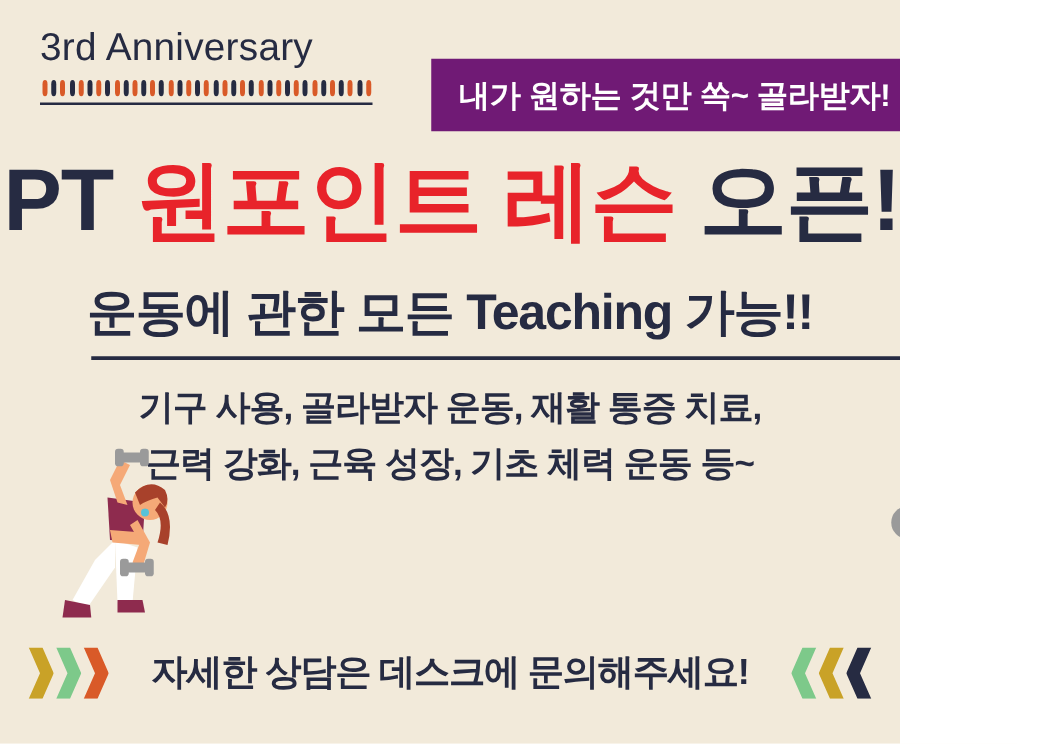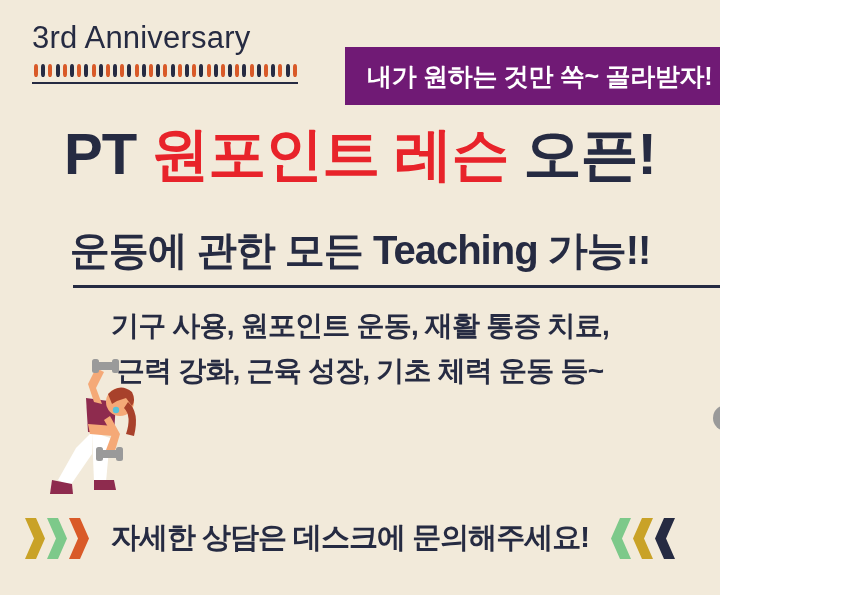--- a/index.html
+++ b/index.html
@@ -71,22 +71,22 @@
     padding-left: 22px;
     white-space: nowrap;
   }
 
   
   #headline-main {
     position: absolute;
     left: 0;
     right: 0;
     top: 122px;
-    text-align: center;
-    font-size: 58px;
+    text-align: right;
+    font-size: 70px;
     font-weight: 700;
     color: #262B42;
     letter-spacing: -1px;
     line-height: 1.1;
     white-space: nowrap;
   }
   #headline-main .accent { color: #E8232A; }
 
   
   #headline-sub {
@@ -145,22 +145,22 @@
 
   
   #footer-cta {
     position: absolute;
     left: 0;
     right: 0;
     top: 512px;
     height: 52px;
     display: flex;
     align-items: center;
-    gap: 18px;
-    padding-left: 24px;
+    justify-content: center;
+    gap: 30px;
   }
   .chevron-group {
     display: flex;
     align-items: center;
     gap: 1px;
   }
   .chev {
     width: 21px;
     height: 41px;
   }
@@ -232,21 +232,21 @@
   <div id="banner-strip">
     <div id="banner-text">내가 원하는 것만 쏙~ 골라받자!</div>
   </div>
 
   <div id="headline-main"><span>PT </span><span class="accent">원포인트 레슨</span><span> 오픈!</span></div>
 
   <div id="headline-sub">운동에 관한 모든 Teaching 가능!!</div>
   <div id="headline-rule"></div>
 
   <div id="body-lines">
-    <div class="body-line">기구 사용, 원포인트 운동, 재활 통증 치료,</div>
+    <div class="body-line">기구 사용, 골라받자 운동, 재활 통증 치료,</div>
     <div class="body-line">근력 강화, 근육 성장, 기초 체력 운동 등~</div>
   </div>
 
 
   <div id="footer-cta">
     <div class="chevron-group" id="chev-left">
         <svg class="chev" viewBox="0 0 21 41">
           <path d="M1 0 L12 0 L21 20.5 L12 41 L1 41 L10 20.5 Z" fill="#C9A227"></path>
         </svg>
         <svg class="chev" viewBox="0 0 21 41">

